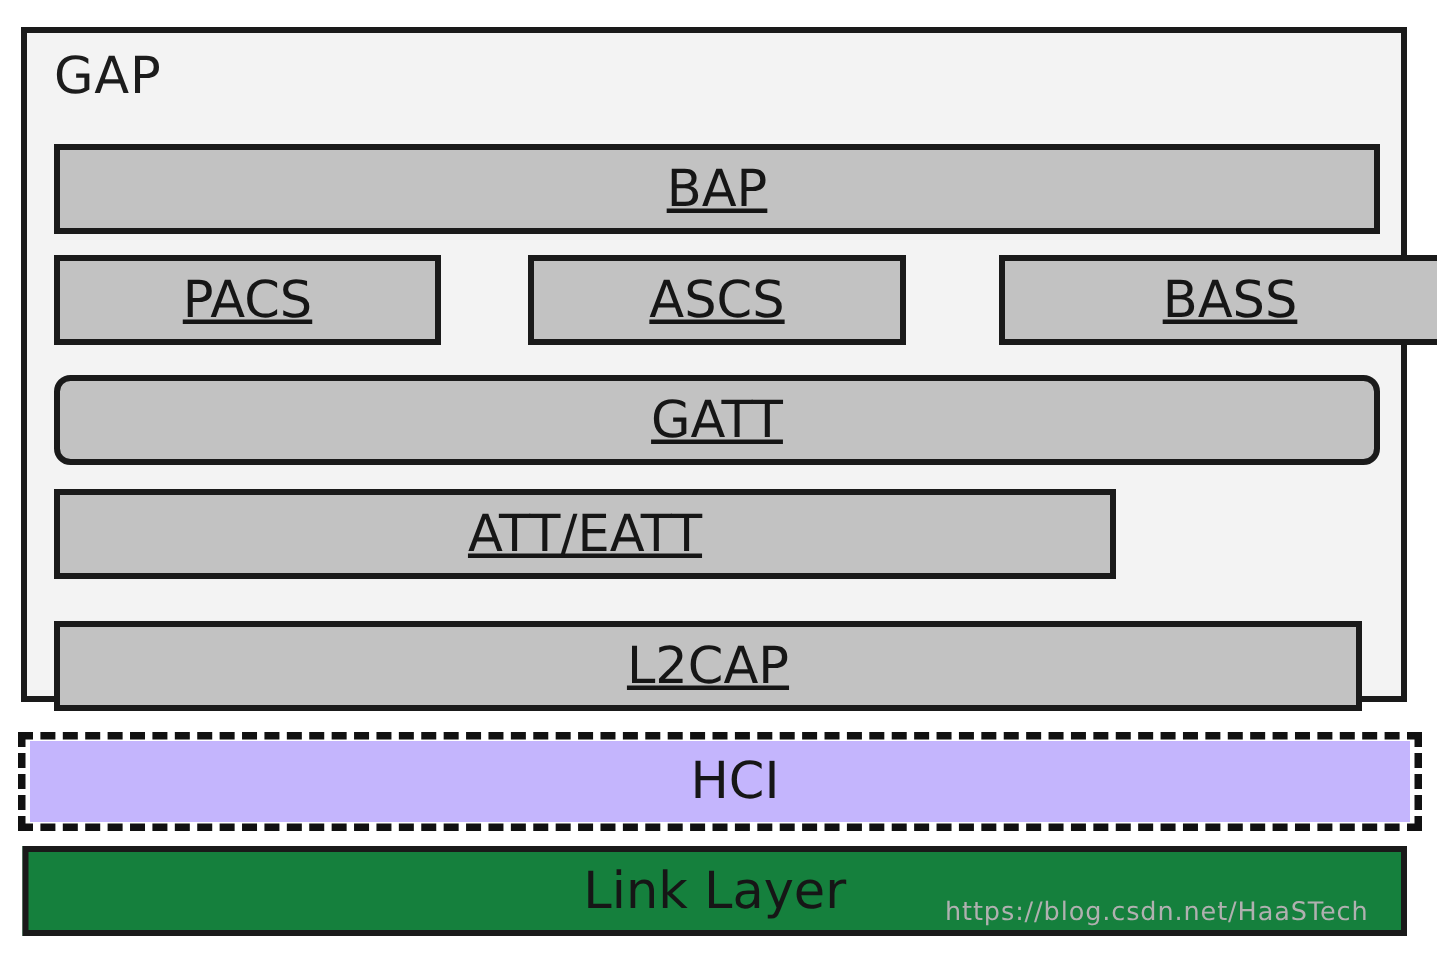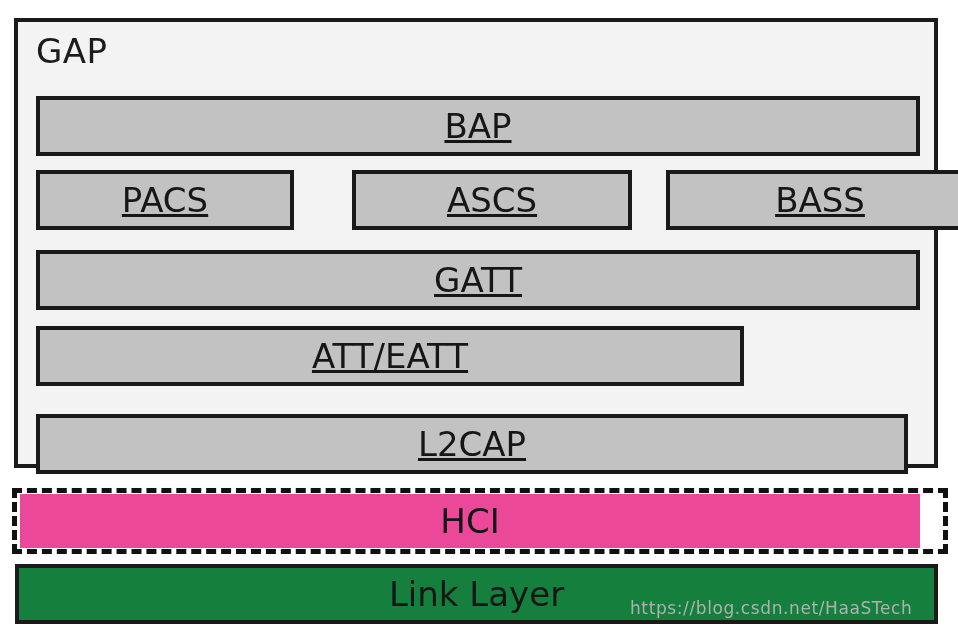--- a/index.html
+++ b/index.html
@@ -56,50 +56,51 @@
     justify-content: center;
     color: #161616;
     font-size: 34px;
     line-height: 1;
     text-decoration: underline;
   }
 
   
   .row-bap   { left: 18px;  top: 74px;  width: 884px; height: 60px; }
   .row-pacs  { left: 18px;  top: 148px; width: 258px; height: 60px; text-align: right; }
-  .row-ascs  { left: 334px; top: 148px; width: 280px; height: 60px; }
+  .row-ascs  { left: 334px; top: 148px; width: 252px; height: 60px; }
   .row-bass  { left: 648px; top: 148px; width: 308px; height: 60px; }
-  .row-gatt  { left: 18px;  top: 228px; width: 884px; height: 60px; }
+  .row-gatt  { left: 18px;  top: 228px; width: 884px; height: 60px; border-radius: 11px; }
   .row-att   { left: 18px;  top: 304px; width: 708px; height: 60px; }
   .row-l2cap { left: 18px;  top: 392px; width: 872px; height: 60px; }
 
   
   .hci-outline {
     position: absolute;
     left: 12px;
     top: 488px;
     width: 936px;
     height: 66px;
     border: 5px dashed #111111;
     box-sizing: border-box;
     background: transparent;
   }
   .hci-fill {
     position: absolute;
     left: 20px;
     top: 494px;
     width: 900px;
     height: 54px;
-    background: #ec4899;
+    background: #c4b5fd;
     display: flex;
     align-items: center;
     justify-content: center;
     font-size: 34px;
     color: #161616;
     line-height: 1;
+    padding-left: 20px;
   }
 
   
   .linklayer {
     position: absolute;
     left: 15px;
     top: 564px;
     width: 923px;
     height: 60px;
     background: #15803d;

